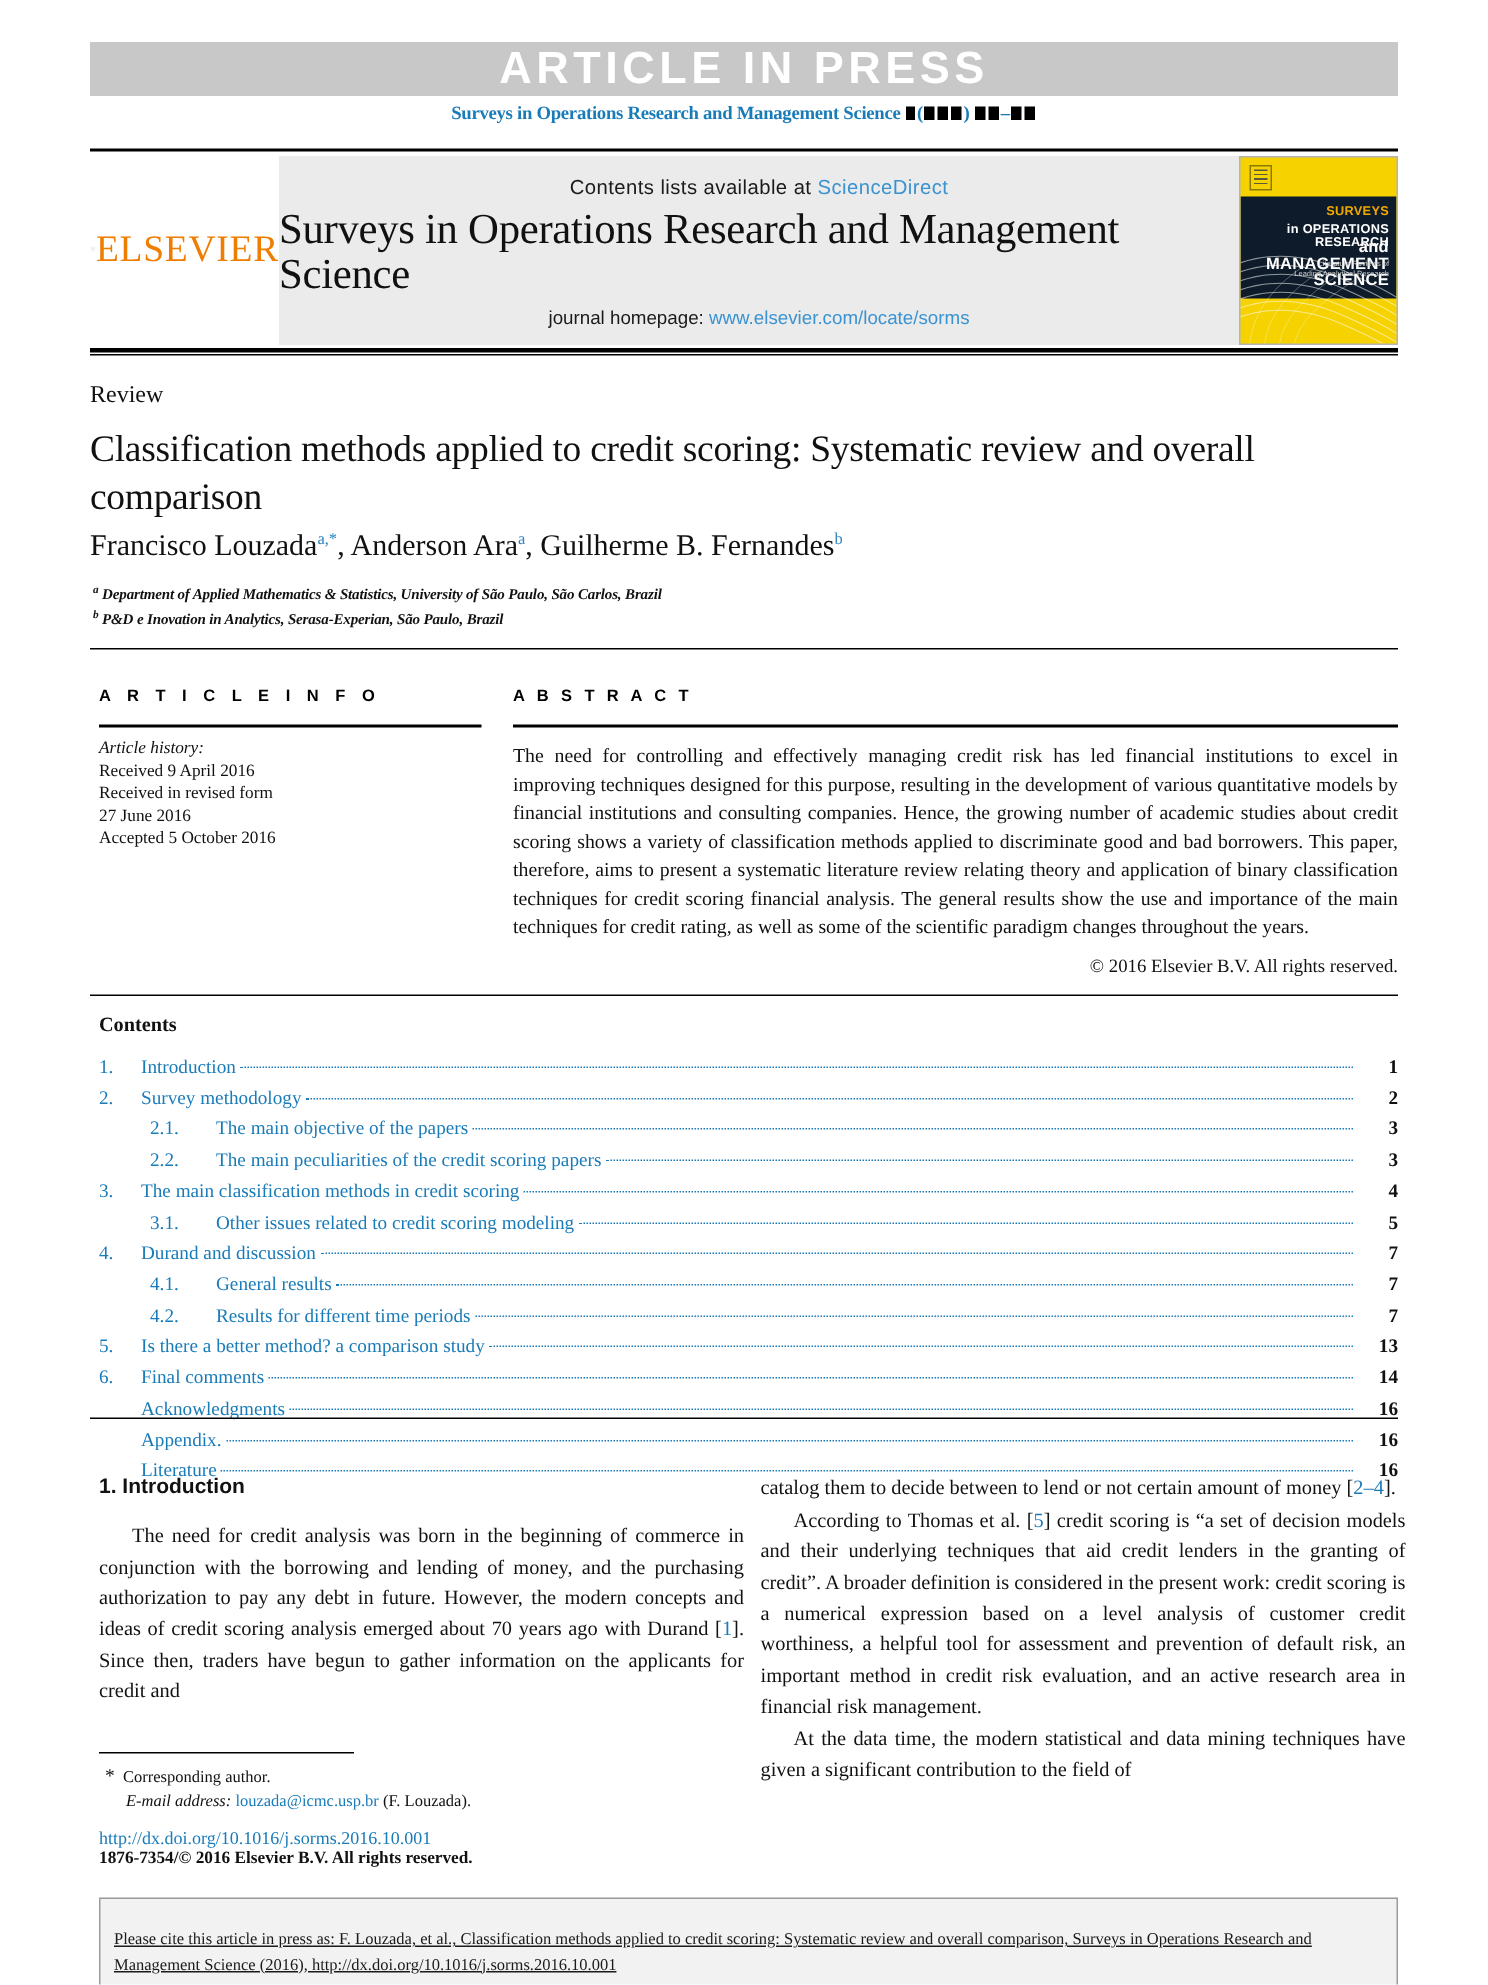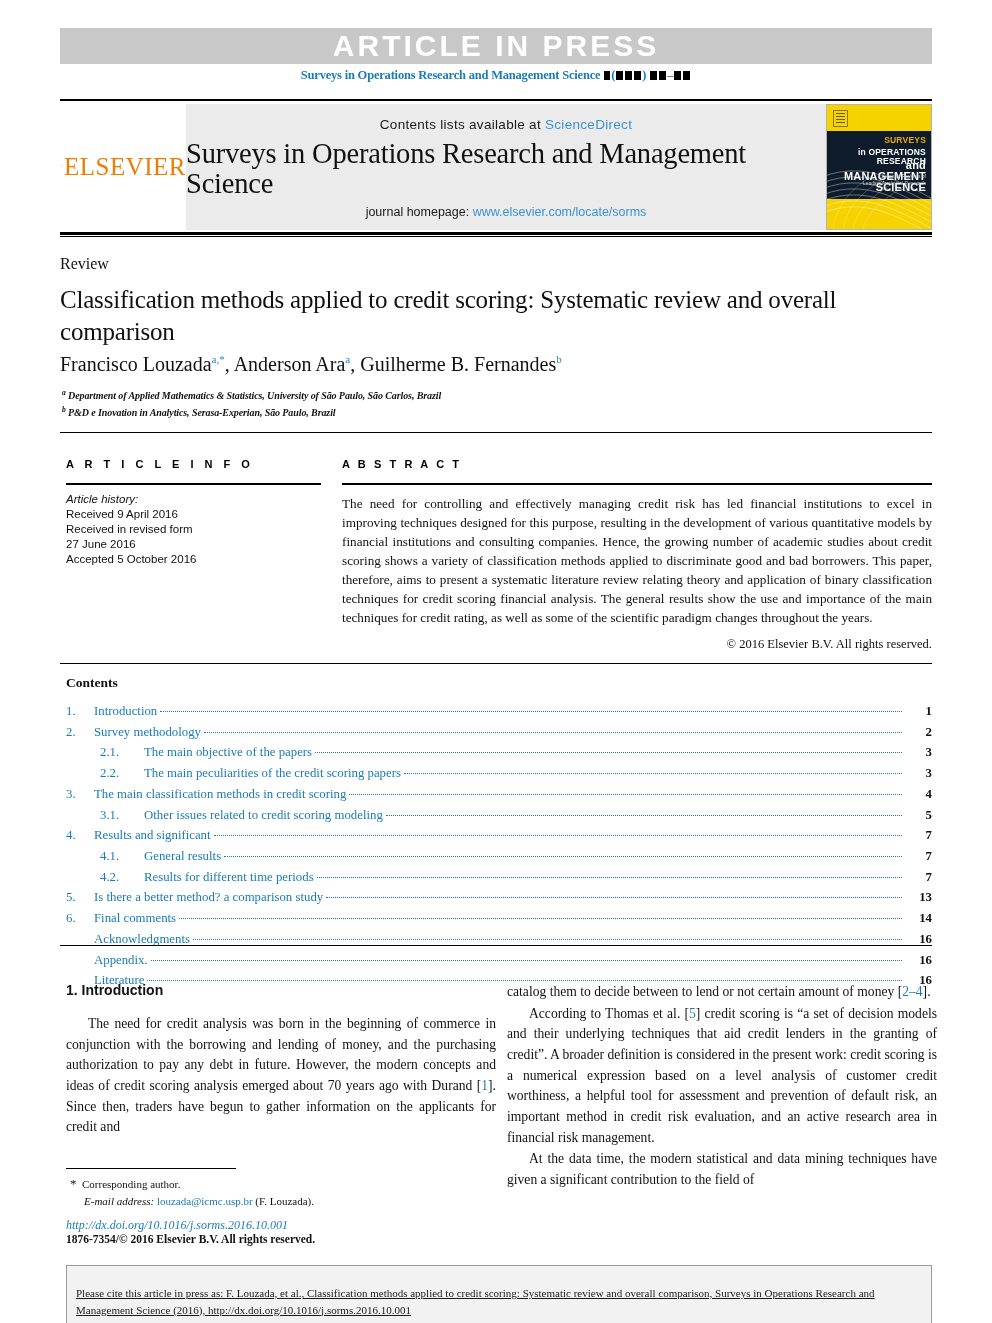--- a/index.html
+++ b/index.html
@@ -224,21 +224,21 @@
   }
   .sec-label {
     font-family: "Liberation Sans", sans-serif;
     font-weight: bold; font-size: 11px;
     letter-spacing: 4px; color: #000;
   }
   .sec-label.abs { letter-spacing: 2.6px; }
   .hr-sec { height: 1.5px; background: #000; margin-top: 13px; }
   .info-body {
     margin-top: 7px;
-    font-family: Liberation Sans, sans-serif;
+    font-family: Liberation Serif, serif;
     font-size: 11.5px; line-height: 1.32; color: #111;
   }
   .info-body .ih { font-style: italic; }
   .abs-body {
     margin-top: 9px;
     font-family: "Liberation Serif", serif;
     font-size: 13.2px; line-height: 1.44; color: #111;
     text-align: justify;
   }
   .abs-copy {
@@ -311,21 +311,21 @@
     position: absolute; left: 70px; top: 1175px; width: 420px;
     font-family: "Liberation Serif", serif;
     font-size: 11px; line-height: 1.45; color: #111;
   }
   .footnote .star { font-size: 13px; }
   .footnote .em { font-style: italic; }
   .footnote .mail { color: #1a7bb9; }
   .doi-line {
     position: absolute; left: 66px; top: 1218px;
     font-family: "Liberation Serif", serif;
-    font-size: 12px; color: #1a7bb9; font-style: italic;
+    font-size: 12px; color: #1a7bb9;
   }
   .issn-line {
     position: absolute; left: 66px; top: 1233px;
     font-family: "Liberation Serif", serif;
     font-weight: bold; font-size: 11.5px; color: #111;
   }
 
   
   .cite-box {
     position: absolute; left: 66px; top: 1265px; width: 866px;
@@ -513,21 +513,21 @@
     </div>
     <div class="toc-row">
       <span class="toc-indent"></span>
       <span class="toc-sub">3.1.</span>
       <span class="toc-label">Other issues related to credit scoring modeling</span>
       <span class="toc-dots"></span>
       <span class="toc-page">5</span>
     </div>
     <div class="toc-row">
       <span class="toc-num">4.</span>
-      <span class="toc-label">Results and significant</span>
+      <span class="toc-label">Durand and discussion</span>
       <span class="toc-dots"></span>
       <span class="toc-page">7</span>
     </div>
     <div class="toc-row">
       <span class="toc-indent"></span>
       <span class="toc-sub">4.1.</span>
       <span class="toc-label">General results</span>
       <span class="toc-dots"></span>
       <span class="toc-page">7</span>
     </div>

